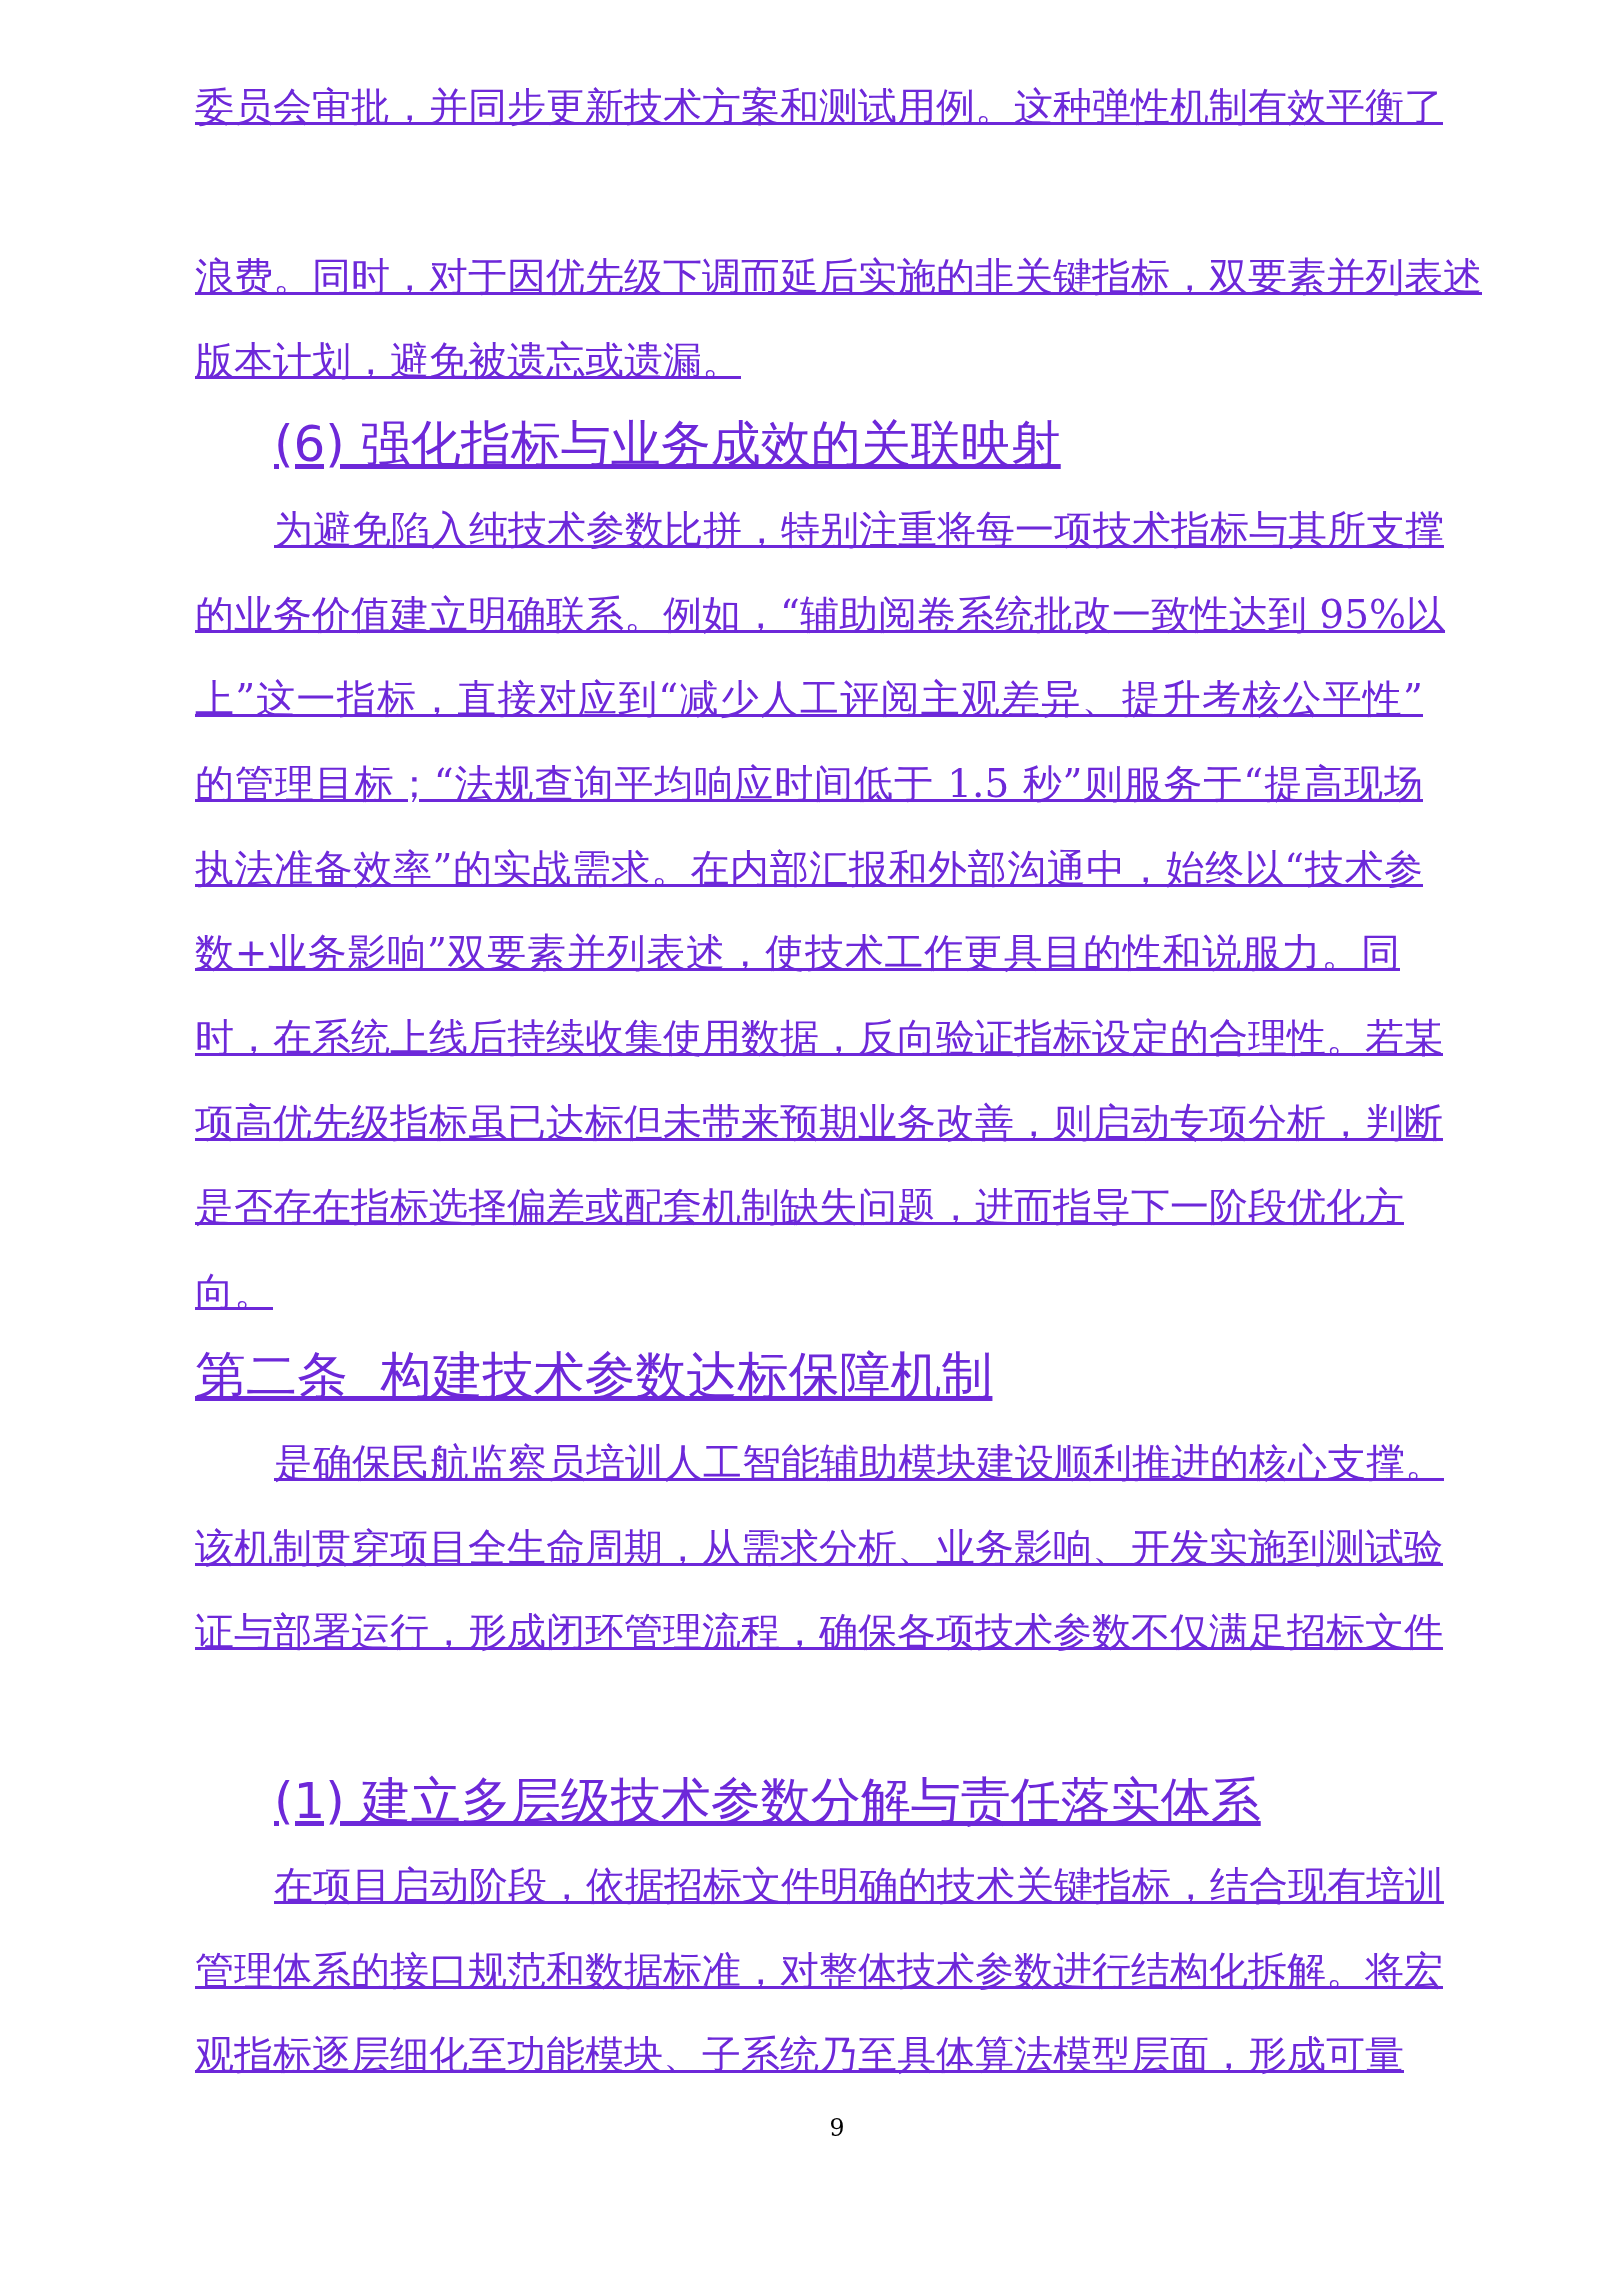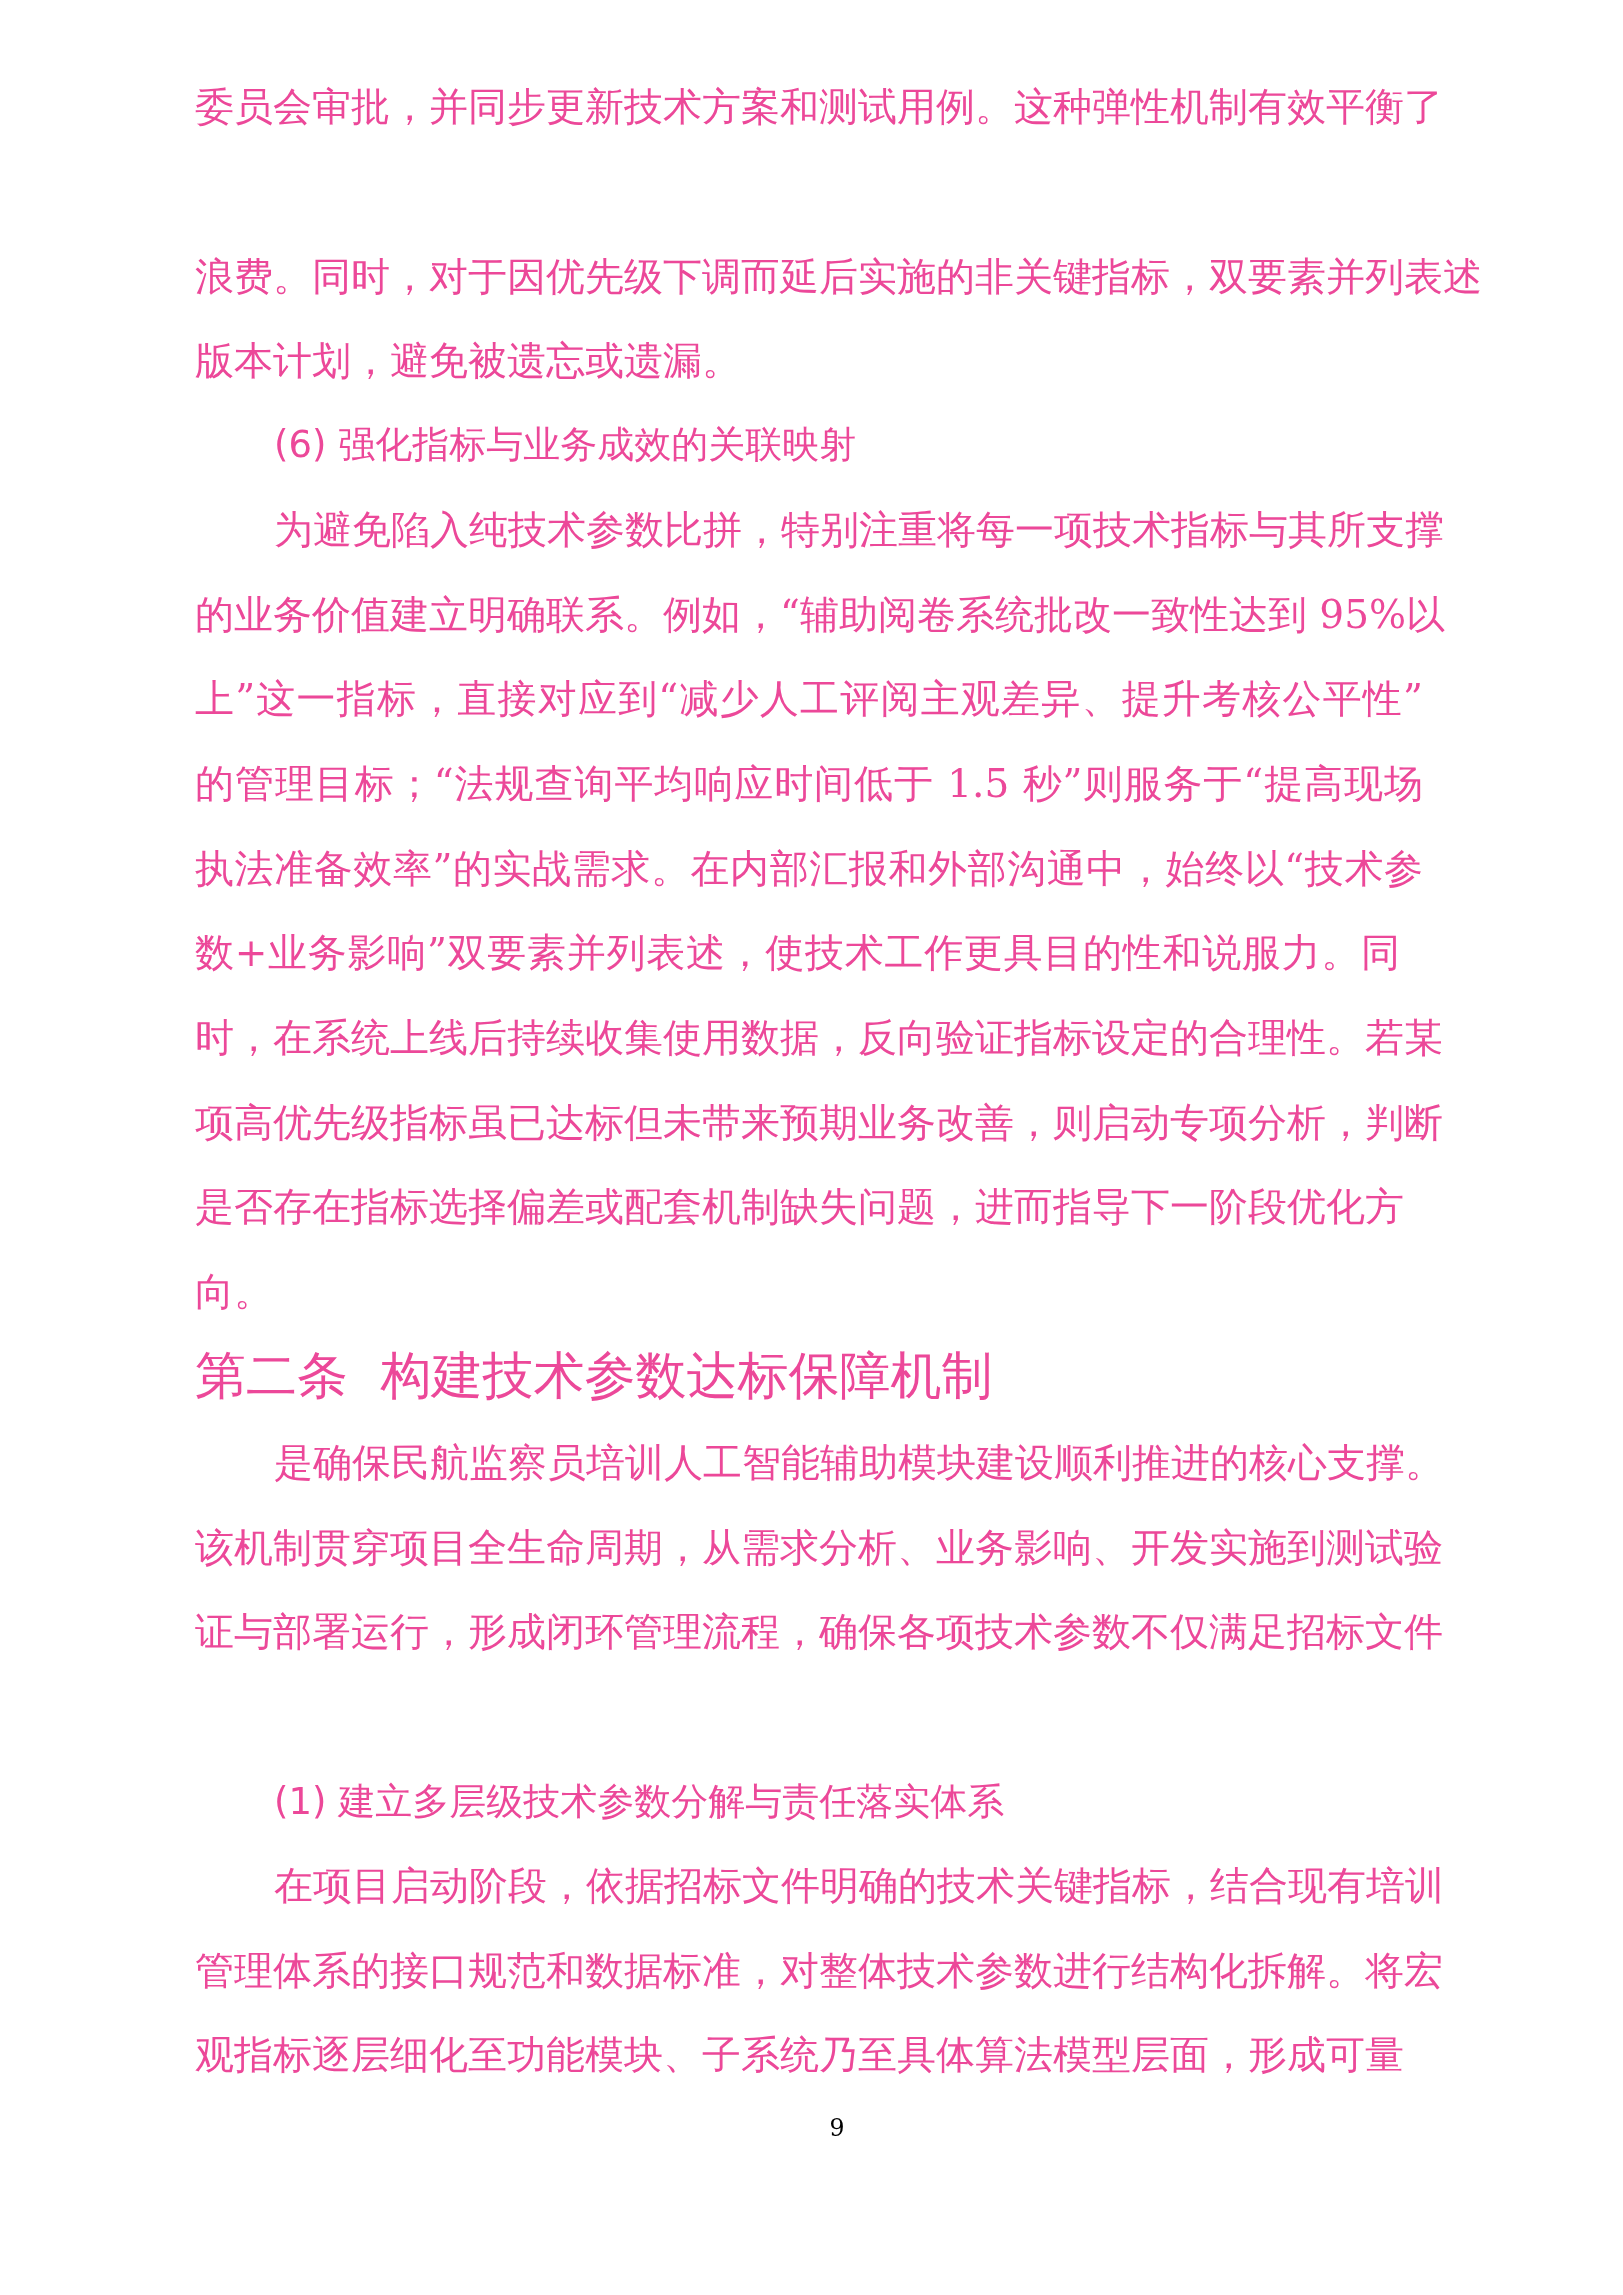--- a/index.html
+++ b/index.html
@@ -24,40 +24,41 @@
       background: #ffffff;
     }
     .line {
       position: absolute;
       left: 195px;
       height: 85px;
       line-height: 85px;
       font-size: 39px;
       white-space: nowrap;
       font-family: "DejaVu Serif", "Liberation Serif", serif;
-      color: #ec4899;
+      color: #6d28d9;
+      text-decoration: underline;
     }
     .full {
       width: 1228px;
       text-align: justify;
       text-align-last: justify;
     }
     .indent {
       left: 274px;
     }
     .indent.full {
       width: 1149px;
     }
     .heading {
       font-size: 51px;
       font-family: "DejaVu Sans", "Liberation Sans", sans-serif;
     }
     .subheading {
       font-family: "DejaVu Sans", "Liberation Sans", sans-serif;
-      font-size: 37px;
+      font-size: 50px;
     }
     .page-number {
       position: absolute;
       left: 811px;
       width: 52px;
       top: 2112px;
       height: 33px;
       line-height: 33px;
       text-align: center;
       font-size: 23.6px;

